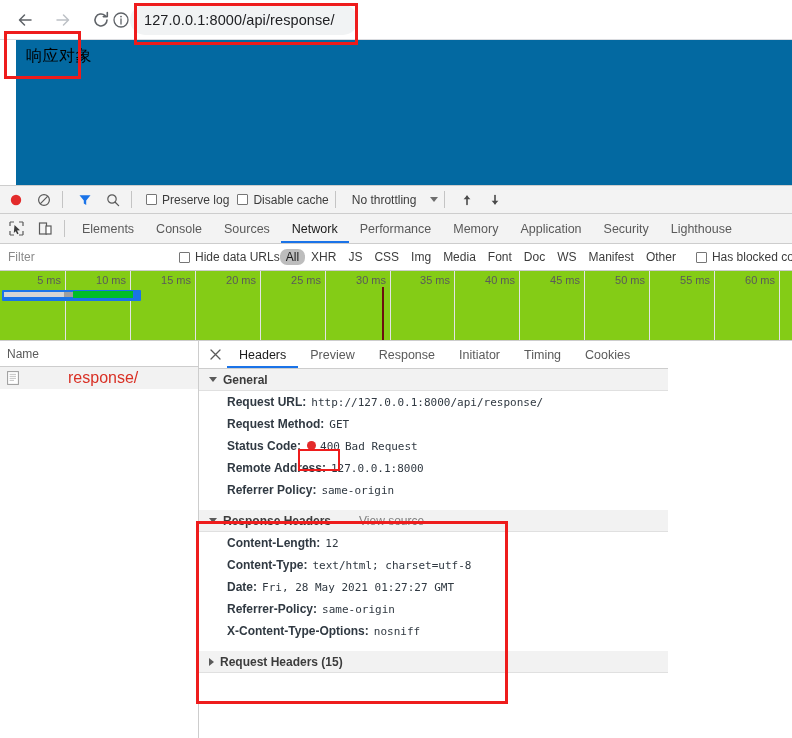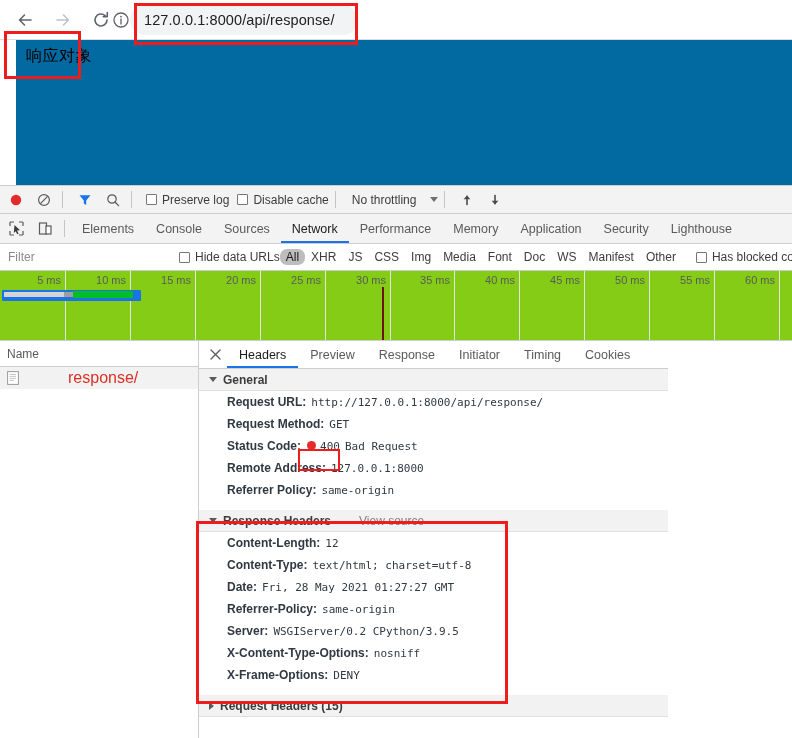--- a/index.html
+++ b/index.html
@@ -515,30 +515,22 @@
         </div>
         <div class="hrow">
           <span class="hkey">Date:</span>
           <span class="hval">Fri, 28 May 2021 01:27:27 GMT</span>
         </div>
         <div class="hrow">
           <span class="hkey">Referrer-Policy:</span>
           <span class="hval">same-origin</span>
         </div>
         <div class="hrow">
-          <span class="hkey">Server:</span>
-          <span class="hval">WSGIServer/0.2 CPython/3.9.5</span>
-        </div>
-        <div class="hrow">
           <span class="hkey">X-Content-Type-Options:</span>
           <span class="hval">nosniff</span>
-        </div>
-        <div class="hrow">
-          <span class="hkey">X-Frame-Options:</span>
-          <span class="hval">DENY</span>
         </div>
       </div>
 
       <div class="pane-spacer"></div>
 
       <div class="sec-head">
         <span class="tri"></span>
         <span>Request Headers (15)</span>
       </div>
     </div>

